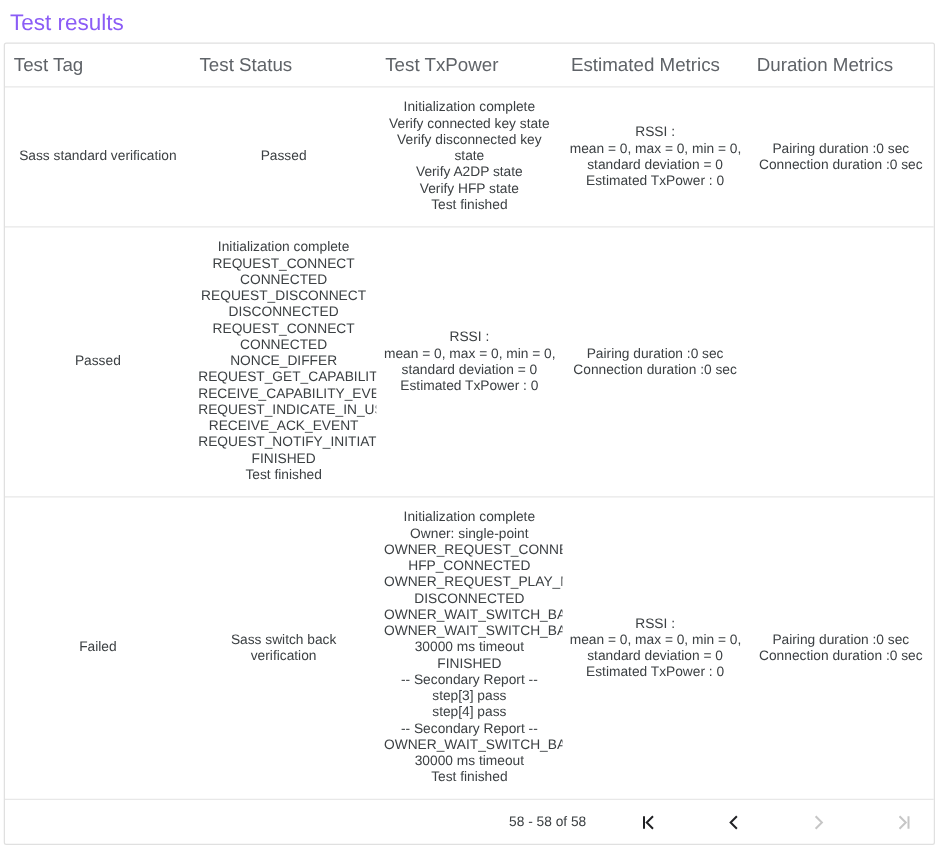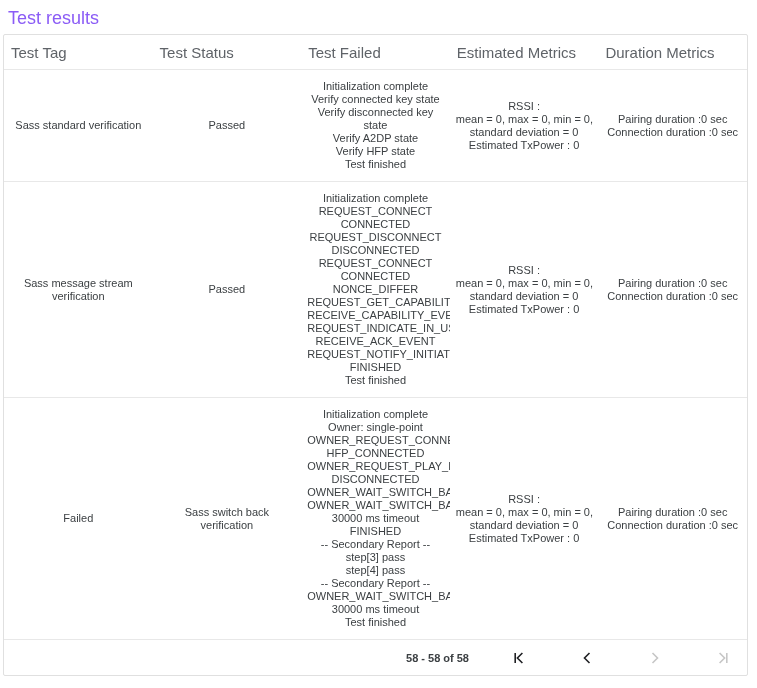--- a/index.html
+++ b/index.html
@@ -54,21 +54,20 @@
   }
   .td.message { white-space: pre-line; }
   .td.metrics { white-space: pre; }
   .paginator {
     display: flex;
     align-items: center;
     justify-content: flex-end;
     height: 36px;
     border-top: 1px solid #e8e8e8;
     padding-right: 12px;
-    font-weight: bold;
   }
   .range-label {
     font-size: 11px;
     color: #3c4043;
     margin-right: 38px;
   }
   .pager-btn {
     width: 24px; height: 24px;
     margin-left: 44px;
     background: none;
@@ -87,21 +86,21 @@
 </head>
 <body>
 
 <div class="page">
   <div class="page-title">Test results</div>
 
   <div class="table">
     <div class="thead">
       <div class="th">Test Tag</div>
       <div class="th">Test Status</div>
-      <div class="th">Test Failed</div>
+      <div class="th">Test TxPower</div>
       <div class="th">Estimated Metrics</div>
       <div class="th">Duration Metrics</div>
     </div>
 
     <div id="tbody">
   <div class="trow">
     <div class="td">Sass standard verification</div>
     <div class="td">Passed</div>
     <div class="td message">Initialization complete
 Verify connected key state
@@ -111,21 +110,20 @@
 Test finished</div>
     <div class="td metrics">RSSI :
 mean = 0, max = 0, min = 0,
 standard deviation = 0
 Estimated TxPower : 0</div>
     <div class="td metrics">Pairing duration :0 sec
 Connection duration :0 sec</div>
   </div>
 
   <div class="trow">
-    <div class="td">Sass message stream verification</div>
     <div class="td">Passed</div>
     <div class="td message">Initialization complete
 REQUEST_CONNECT
 CONNECTED
 REQUEST_DISCONNECT
 DISCONNECTED
 REQUEST_CONNECT
 CONNECTED
 NONCE_DIFFER
 REQUEST_GET_CAPABILITY

